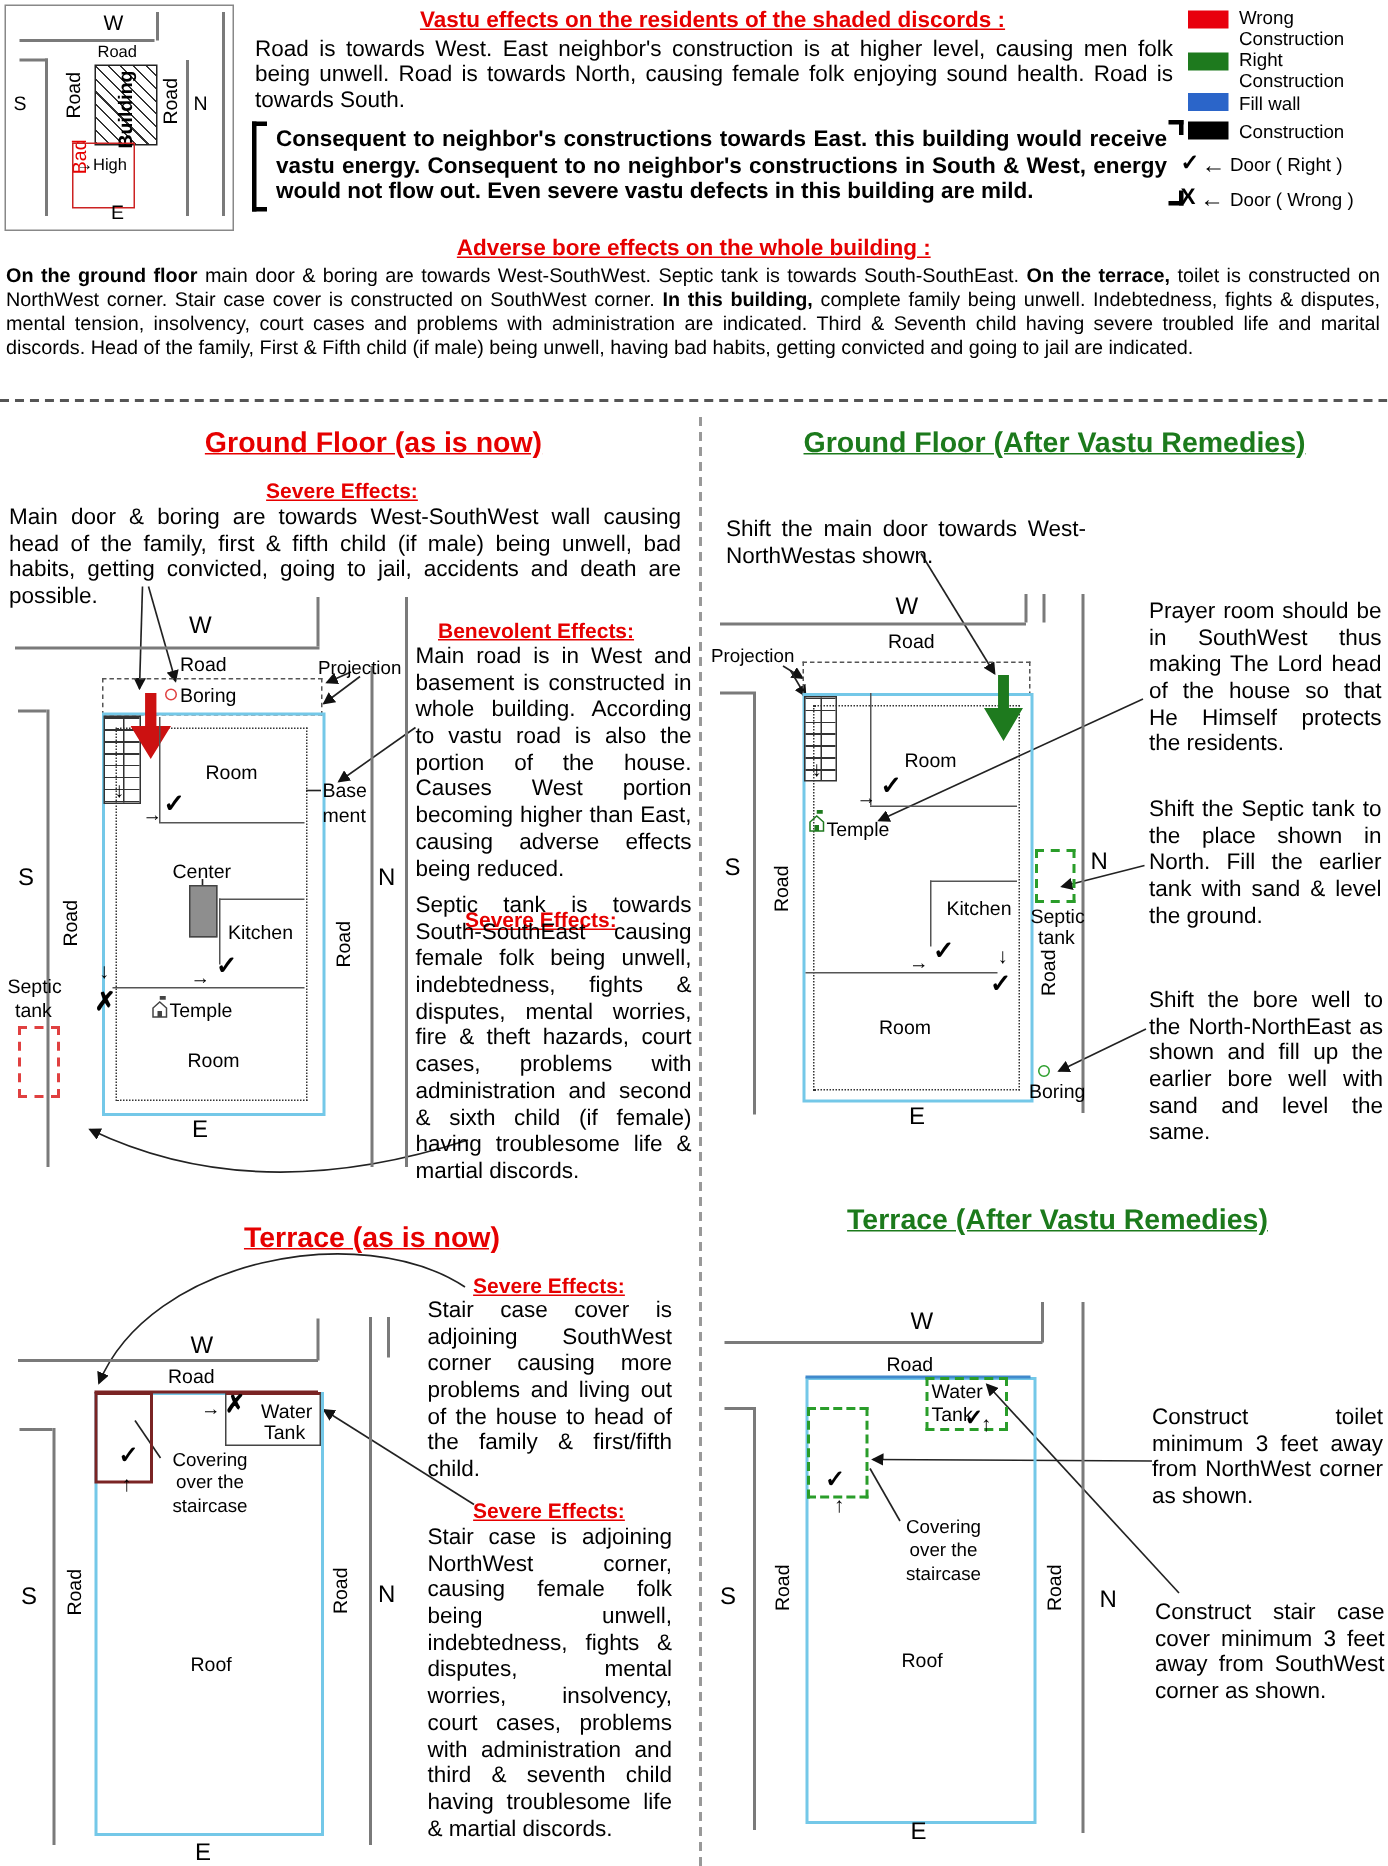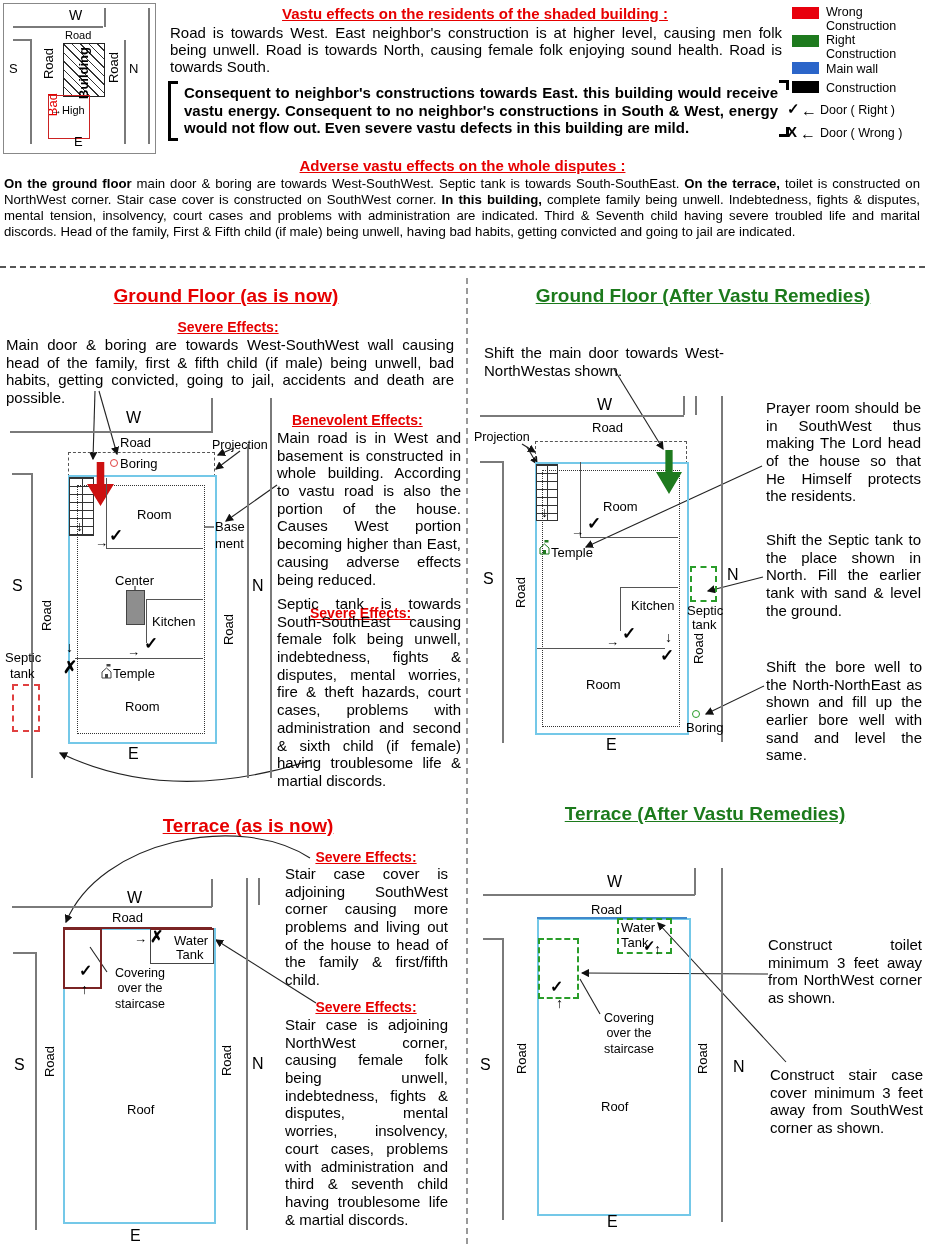--- a/index.html
+++ b/index.html
@@ -95,54 +95,54 @@
       <div class="vlabel sm" style="left:13px;top:3px;font-weight:700">Building</div>
     </div>
     <div style="position:absolute;left:44px;top:91px;width:40px;height:42px;border:1px solid #cc2222">
       <span class="lbl sm" style="left:2px;top:9px"><span>→</span><span>High</span></span>
     </div>
     <div class="vlabel sm" style="left:103px;top:48px">Road</div>
     <div class="lbl" style="left:125px;top:58px">N</div>
     <div class="lbl" style="left:70px;top:131px">E</div>
   </div>
 
-  <div class="lbl rh c" style="left:165px;top:6px;width:620px;font-size:15px">Vastu effects on the residents of the shaded building :</div>
+  <div class="lbl rh c" style="left:165px;top:6px;width:620px;font-size:15px">Vastu effects on the residents of the shaded discords :</div>
   <div class="p" style="left:170px;top:24px;width:612px;line-height:1.14">Road is towards West. East neighbor's construction is at higher level, causing men folk being unwell.  Road is towards North, causing female folk enjoying sound health. Road is towards South.</div>
 
   <div class="brl" style="left:168px;top:81px;height:54px"></div>
   <div class="brt" style="left:779px;top:80px"></div>
   <div class="brb" style="left:779px;top:127px"></div>
   <div class="p" style="left:184px;top:84px;width:594px;font-weight:700">Consequent to neighbor's constructions towards East. this building would receive vastu energy. Consequent to no neighbor's constructions in South &amp; West, energy would not flow out. Even severe vastu defects in this building are mild.</div>
 
   <div>
     <div class="sw" style="left:792px;top:7px;background:#e8000d"></div>
     <div class="lbl md" style="left:826px;top:5px;width:96px;white-space:normal;line-height:1.12">Wrong Construction</div>
     <div class="sw" style="left:792px;top:35px;background:#1e7a1e"></div>
     <div class="lbl md" style="left:826px;top:33px;width:96px;white-space:normal;line-height:1.12">Right Construction</div>
     <div class="sw" style="left:792px;top:62px;background:#2b65c9"></div>
-    <div class="lbl md" style="left:826px;top:63px">Main wall</div>
+    <div class="lbl md" style="left:826px;top:63px">Fill wall</div>
     <div class="sw" style="left:792px;top:81px;background:#000"></div>
     <div class="lbl md" style="left:826px;top:82px">Construction</div>
     <span class="glyph" style="left:787px;top:101px;font-size:15px">✓</span>
     <span class="glyph" style="left:801px;top:103px;font-weight:400">←</span>
     <div class="lbl md" style="left:820px;top:104px">Door ( Right )</div>
     <span class="glyph" style="left:787px;top:124px;font-size:15px">X</span>
     <span class="glyph" style="left:800px;top:126px;font-weight:400">←</span>
     <div class="lbl md" style="left:820px;top:127px">Door ( Wrong )</div>
   </div>
 
-  <div class="lbl rh c" style="left:0;top:158px;width:925px;font-size:15px">Adverse vastu effects on the whole disputes :</div>
+  <div class="lbl rh c" style="left:0;top:158px;width:925px;font-size:15px">Adverse bore effects on the whole building :</div>
   <div class="p" style="left:4px;top:176px;width:916px;font-size:13.2px;line-height:1.22">
     <b>On the ground floor</b><span> main door &amp; boring are towards West-SouthWest. Septic tank is towards South-SouthEast. </span><b>On the terrace,</b><span> toilet is constructed on NorthWest corner. Stair case cover is constructed on SouthWest corner. </span><b>In this building,</b><span> complete family being unwell. Indebtedness, fights &amp; disputes, mental tension, insolvency, court cases and problems with administration are indicated. Third &amp; Seventh child having severe troubled life and marital discords. Head of the family, First &amp; Fifth child (if male) being unwell, having bad habits, getting convicted and going to jail are indicated.</span>
   </div>
 
   <div style="position:absolute;left:0;top:266px;width:925px;border-top:2px dashed #555"></div>
   <div style="position:absolute;left:466px;top:278px;height:966px;border-left:2px dashed #999"></div>
 
-  <div class="lbl rh h1 c" style="left:41px;top:286px;width:370px">Ground Floor (as is now)</div>
+  <div class="lbl rh h1 c" style="left:64px;top:286px;width:370px">Ground Floor (as is now)</div>
   <div class="lbl rh h2 c" style="left:146px;top:320px;width:164px">Severe Effects:</div>
   <div class="p" style="left:6px;top:336px;width:448px">Main door &amp; boring are towards West-SouthWest wall causing head of the family, first &amp; fifth child (if male) being unwell, bad habits, getting convicted, going to jail, accidents and death are possible.</div>
 
   <div class="lbl dir" style="left:126px;top:410px">W</div>
   <div class="hl" style="left:10px;top:431px;width:203px"></div>
   <div class="vl" style="left:211px;top:398px;height:33px"></div>
   <div class="vl" style="left:247px;top:444px;height:334px"></div>
   <div class="vl" style="left:270px;top:398px;height:380px"></div>
   <div class="lbl" style="left:120px;top:436px">Road</div>
   <div class="vl" style="left:31px;top:473px;height:305px"></div>

